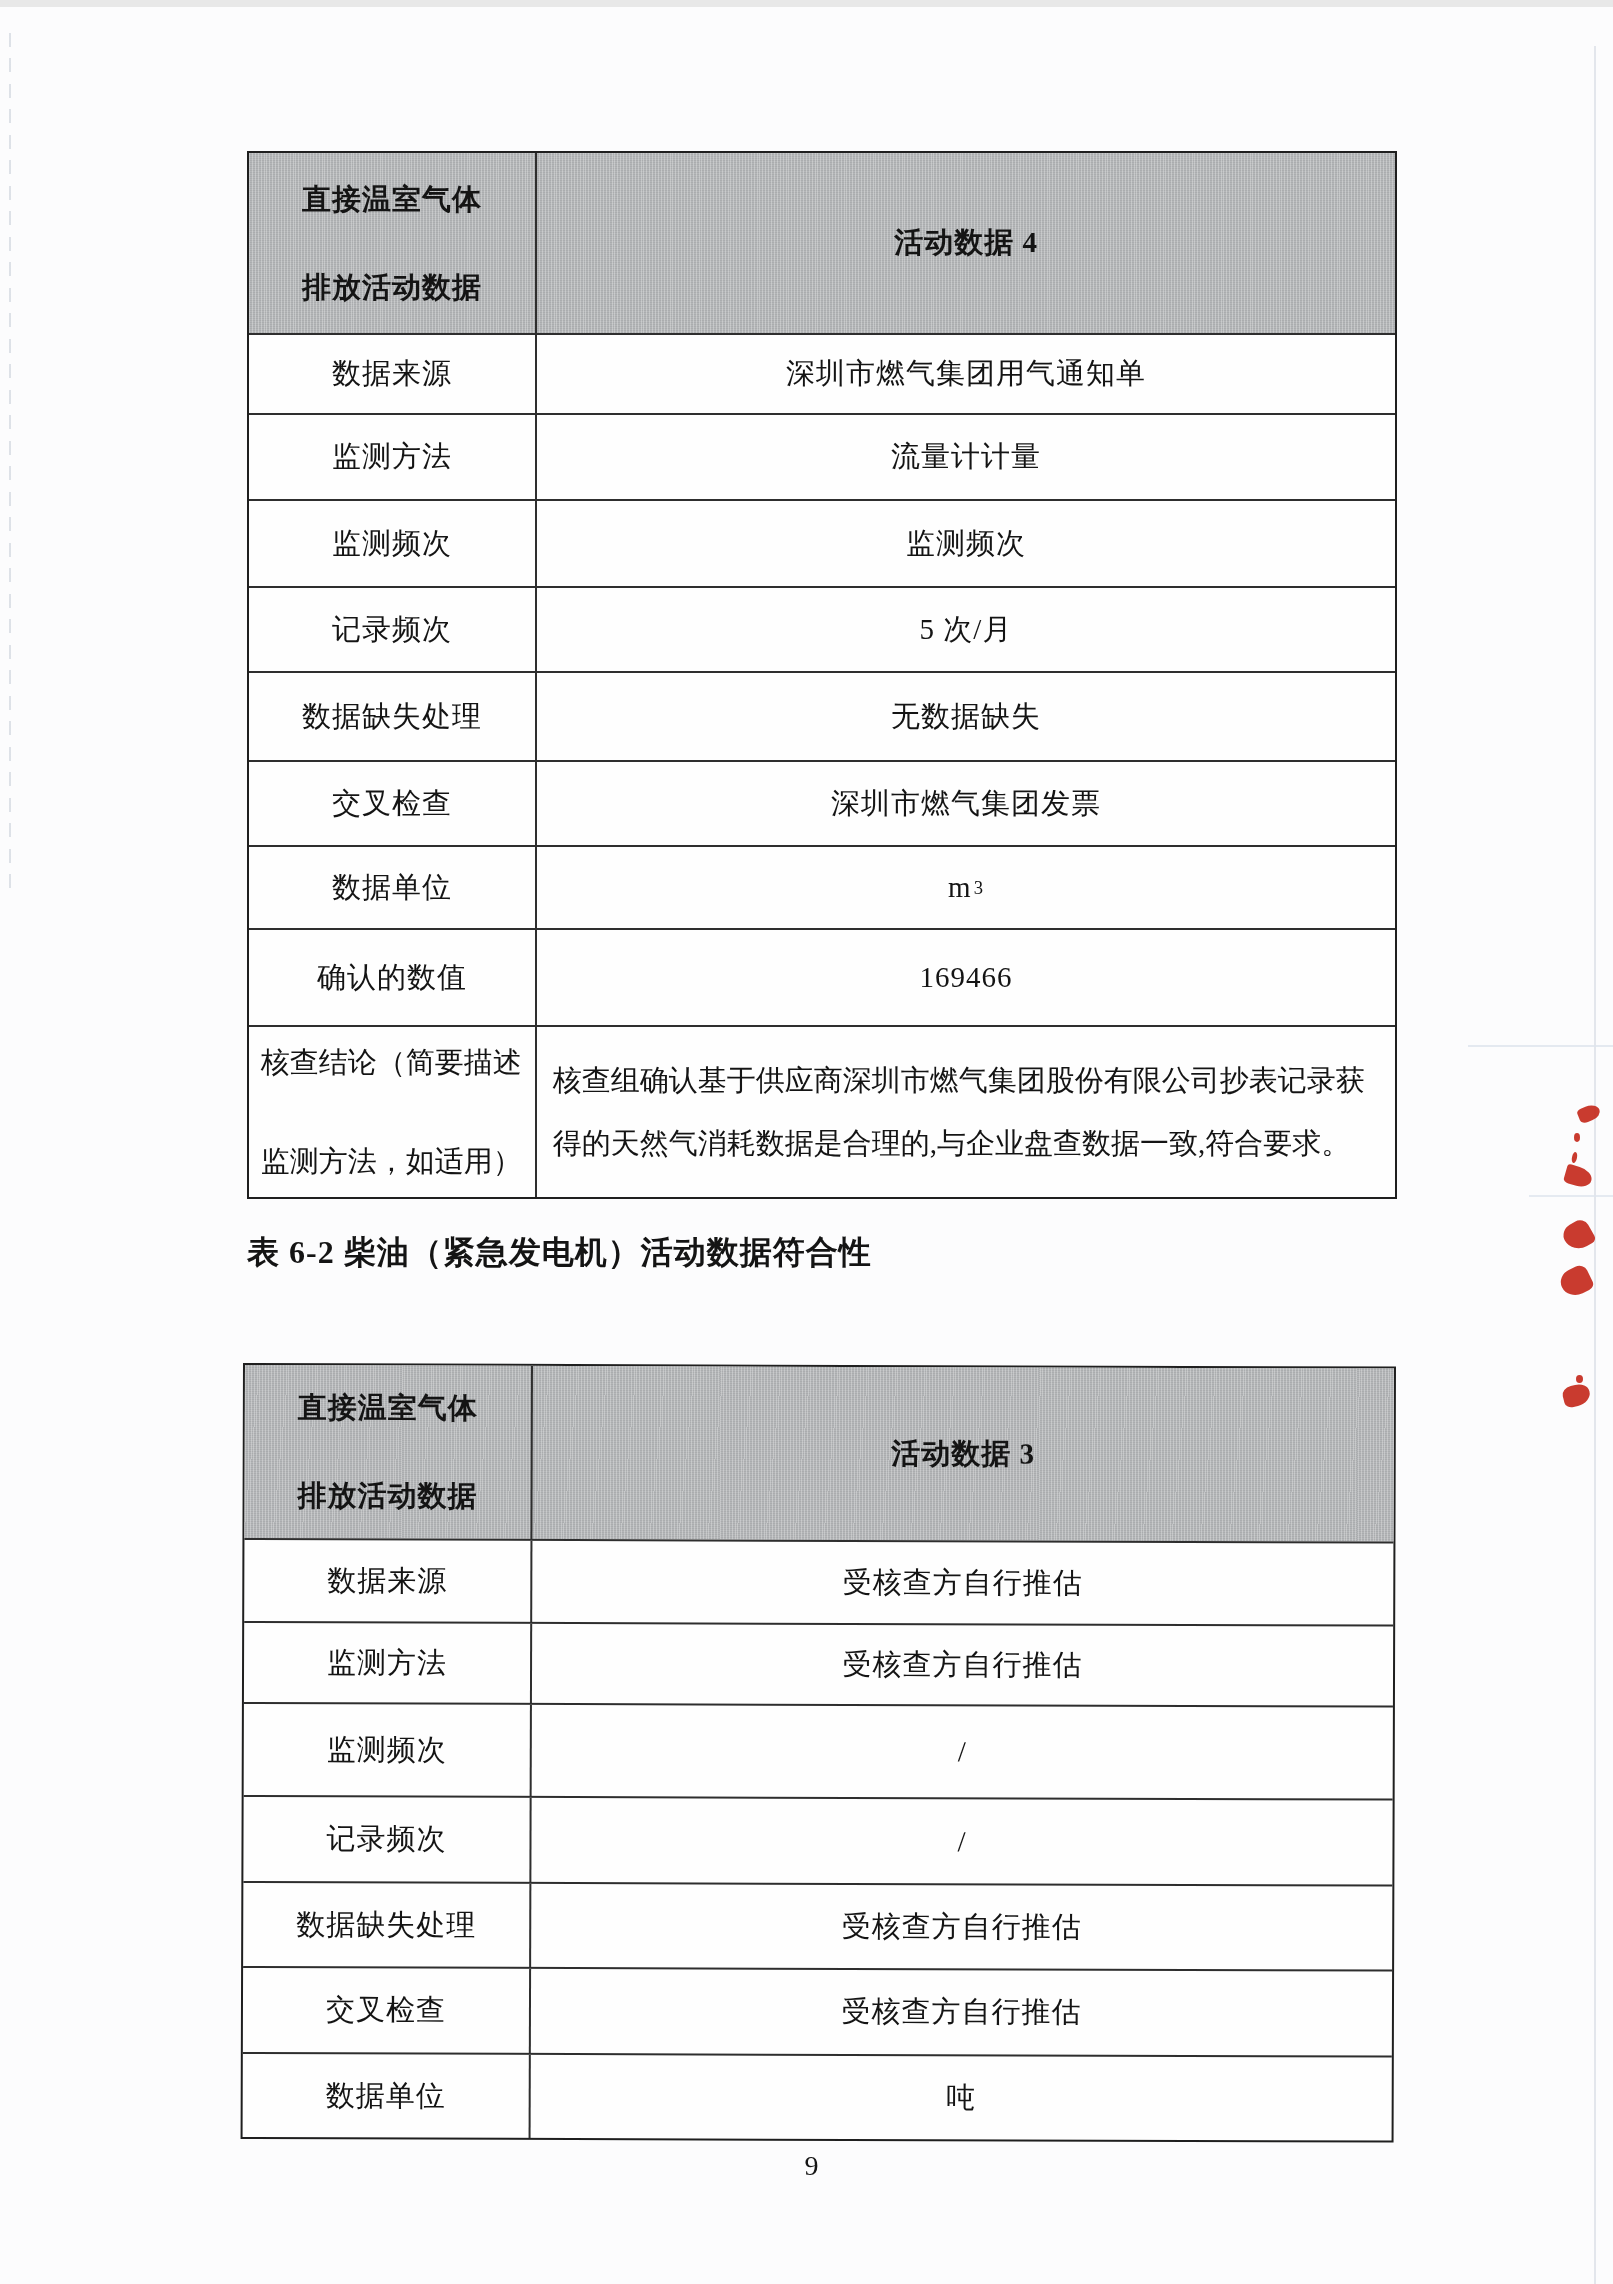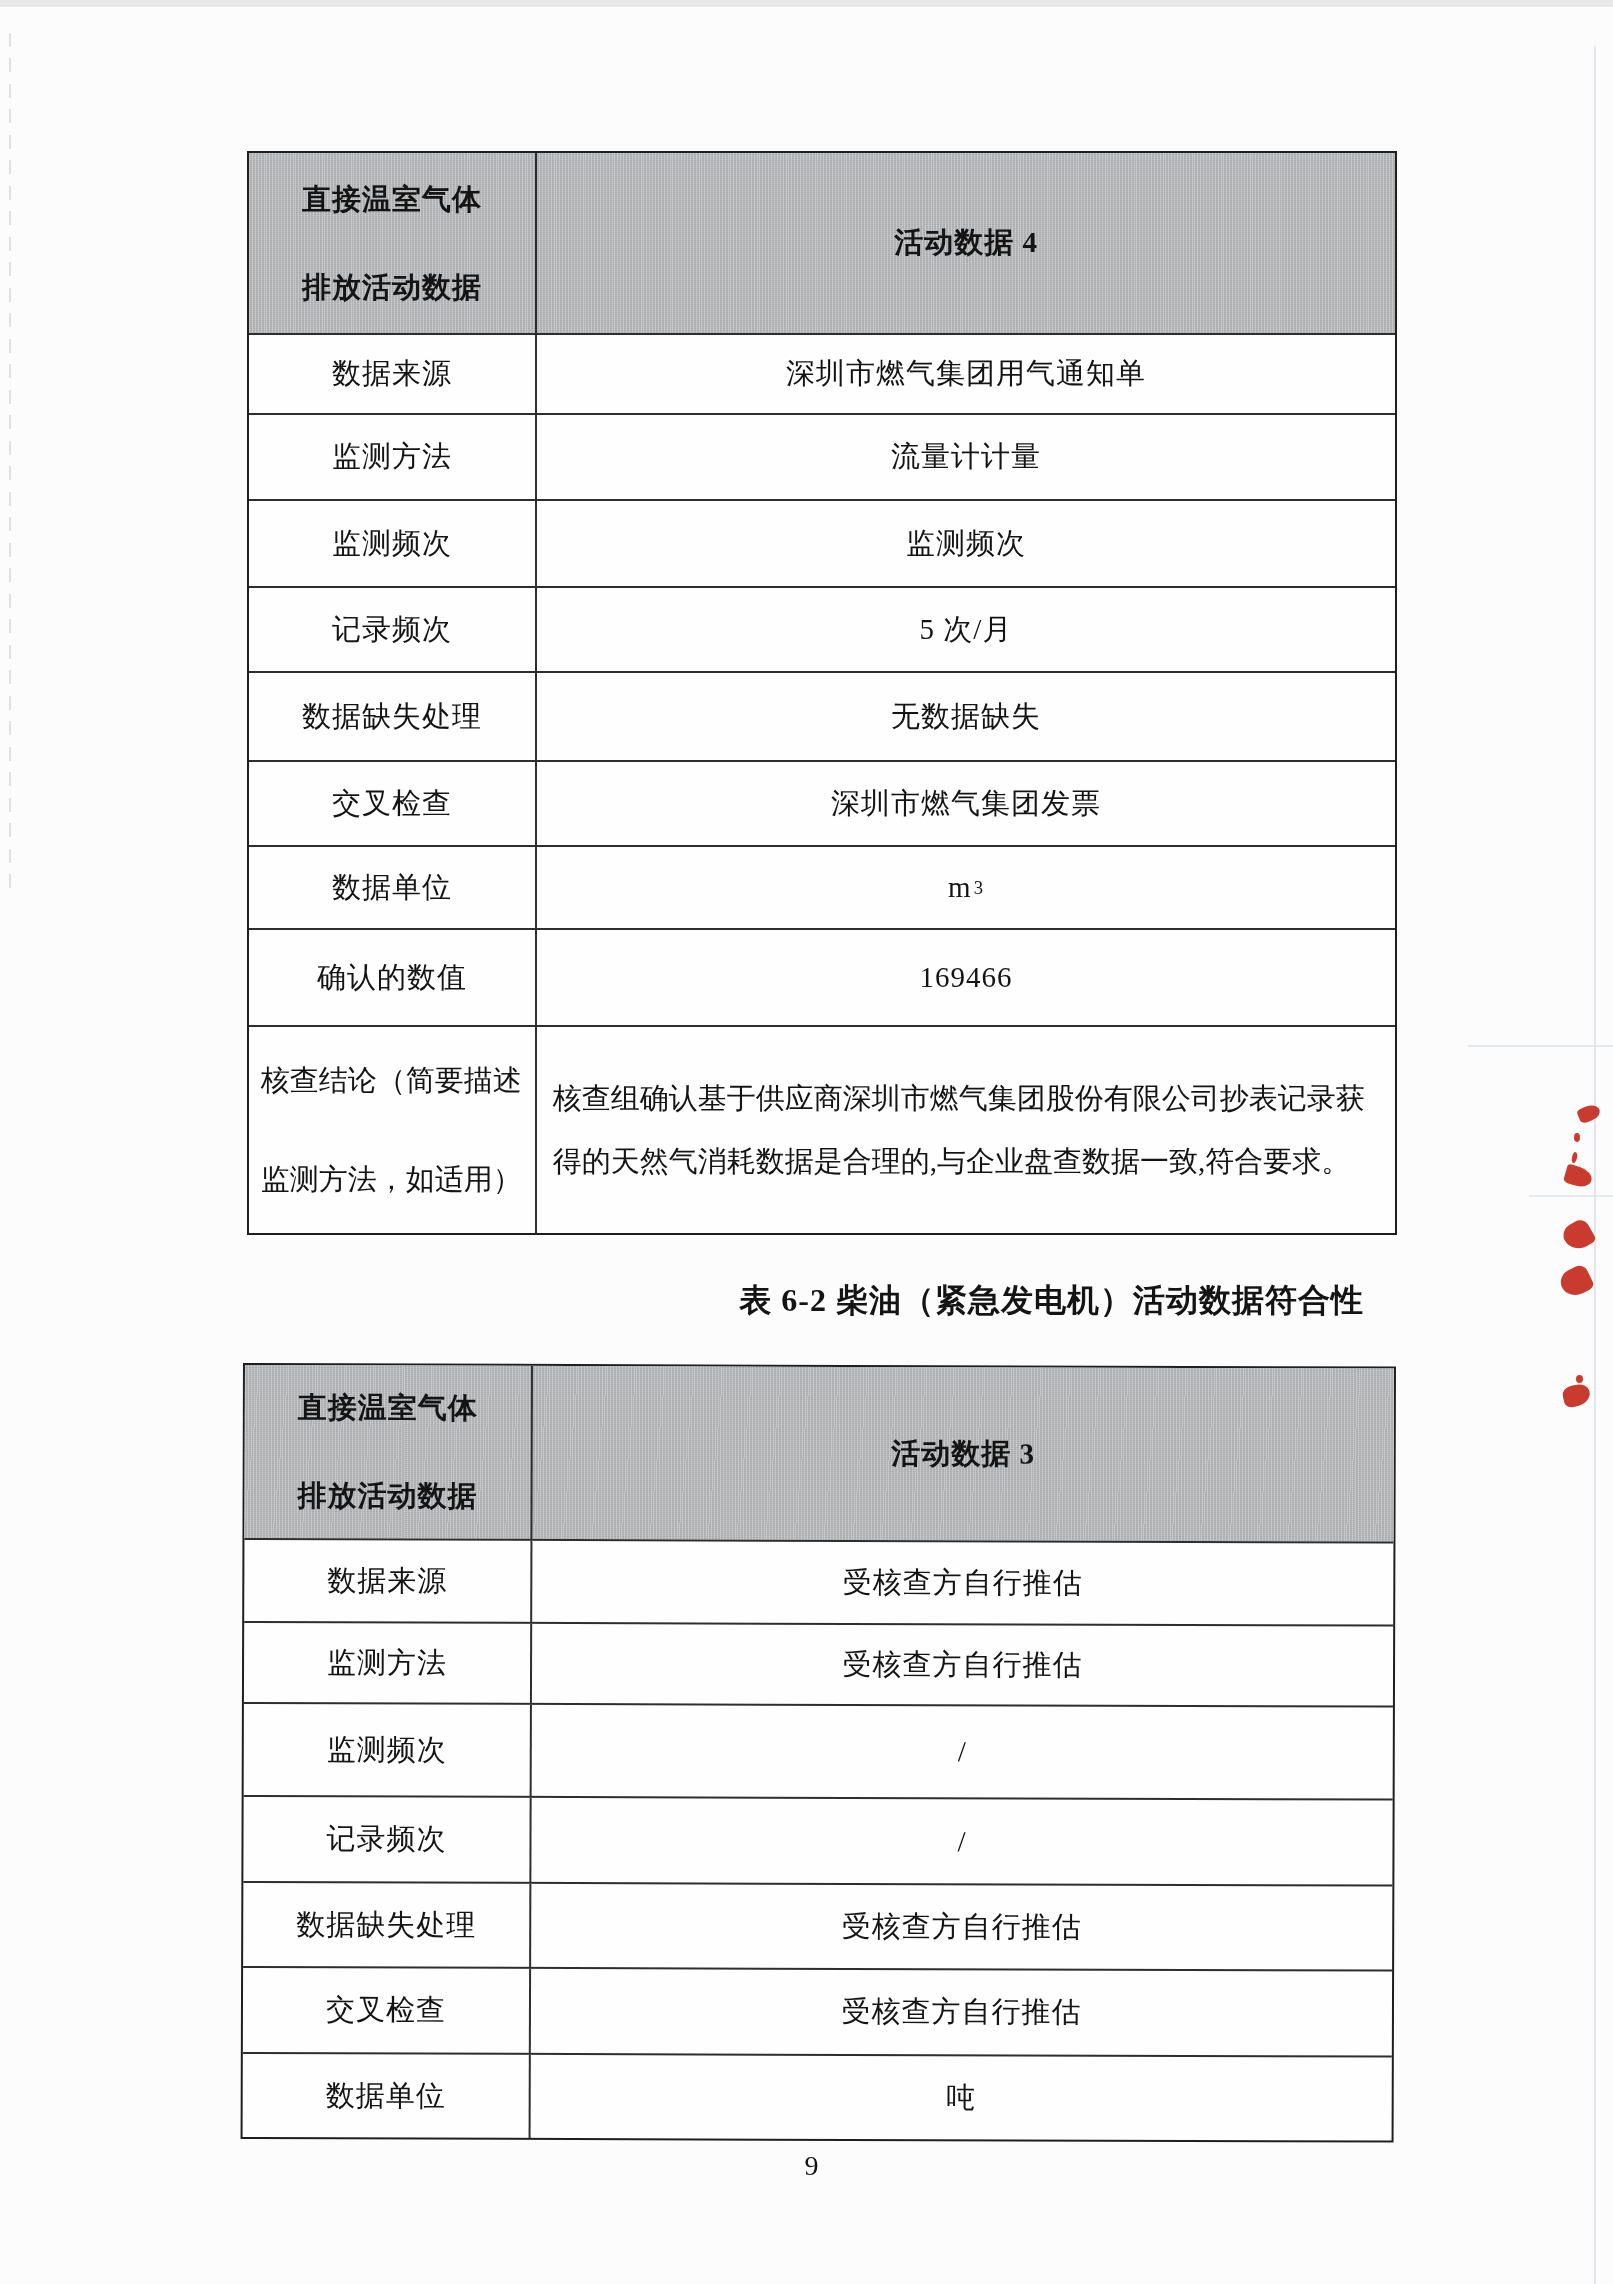--- a/index.html
+++ b/index.html
@@ -32,22 +32,22 @@
     font-weight:bold;
   }
   .hdr-l{flex-direction:column;gap:55px;line-height:33px;}
   .hdr-row .cell-v{font-weight:bold;}
   
   .cell-l.multiline{flex-direction:column;align-items:flex-start;gap:59px;padding:0 7.8px 0 11.8px;text-align:left;letter-spacing:0;}
   .cell-v.leftalign{justify-content:flex-start;text-align:left;padding:0 17.6px 0 15.7px;line-height:63px;letter-spacing:0;}
   sup.unit-sup{font-size:18.6px;line-height:0;vertical-align:13.7px;margin-left:2px;}
   
   .tbl-title{
-    position:absolute;left:247px;top:1272px;width:1117px;
-    text-align:right;font-size:32px;font-weight:bold;letter-spacing:1px;
+    position:absolute;left:247px;top:1224px;width:1117px;
+    text-align:left;font-size:32px;font-weight:bold;letter-spacing:1px;
   }
   .page-num{
     position:absolute;left:243px;top:2143px;width:1137px;
     text-align:center;font-size:28px;
   }
   
   .edge-line-left{
     position:absolute;left:8.8px;top:17.6px;width:2px;height:863px;
     background:repeating-linear-gradient(0deg,#d6dbe2 0 13.7px,transparent 13.7px 25.5px);
     opacity:.8;
@@ -114,21 +114,21 @@
       <div class="cell-l">数据单位</div>
       <div class="cell-v">
         <span>m</span>
           <sup class="unit-sup">3</sup>
       </div>
     </div>
     <div class="row" style="height:97px;">
       <div class="cell-l">确认的数值</div>
       <div class="cell-v">169466</div>
     </div>
-    <div class="row" style="height:208px;">
+    <div class="row" style="height:172px;">
       <div class="cell-l multiline">
         <span>核查结论（简要描述</span>
         <span>监测方法，如适用）</span>
       </div>
       <div class="cell-v leftalign">核查组确认基于供应商深圳市燃气集团股份有限公司抄表记录获得的天然气消耗数据是合理的,与企业盘查数据一致,符合要求。</div>
     </div>
   </div>
 
   <div class="tbl-title">表 6-2  柴油（紧急发电机）活动数据符合性</div>
 

